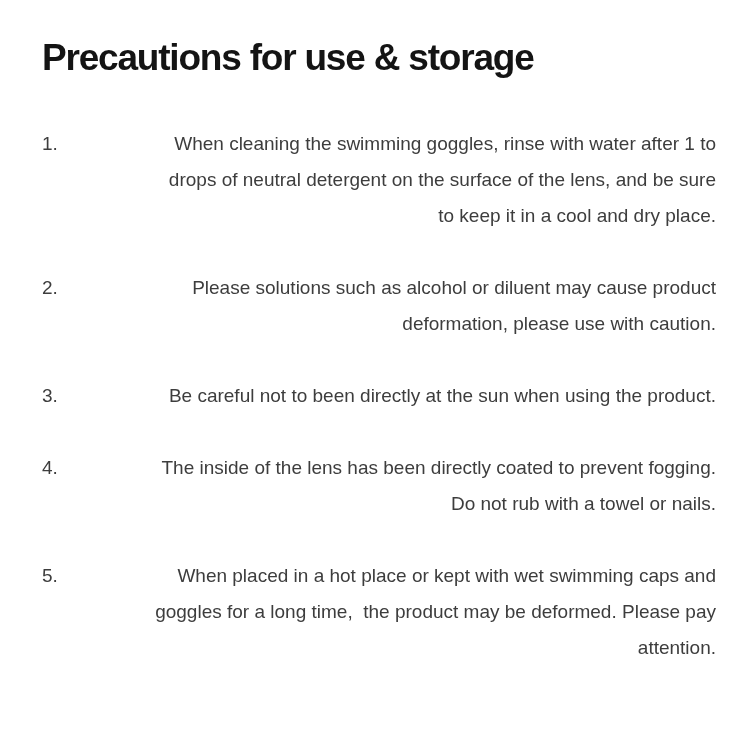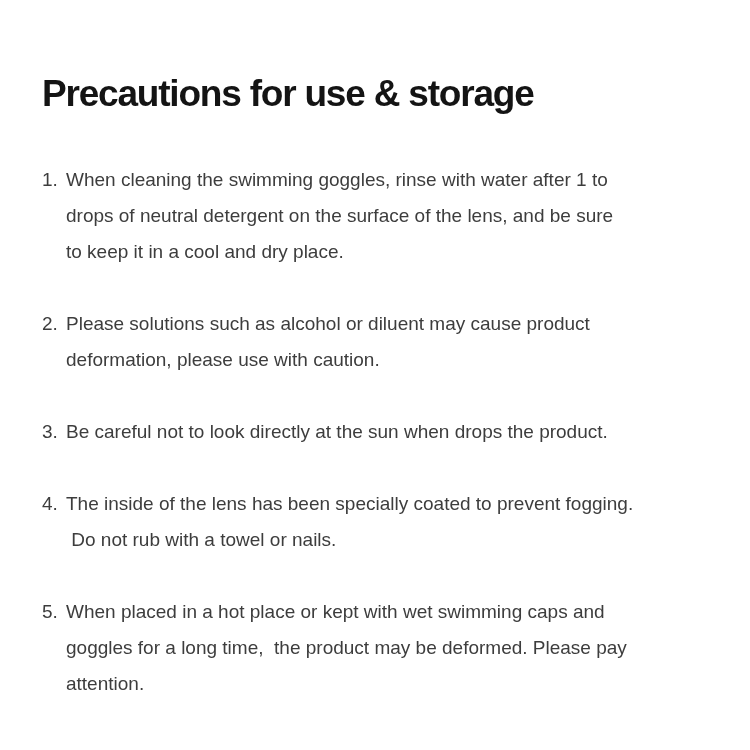--- a/index.html
+++ b/index.html
@@ -10,21 +10,21 @@
     width: 750px;
     height: 750px;
     background: #ffffff;
     font-family: "Liberation Sans", sans-serif;
     overflow: hidden;
   }
   .page {
     box-sizing: border-box;
     width: 750px;
     height: 750px;
-    padding: 73px 34px 0 42px;
+    padding: 37px 34px 0 42px;
   }
   .title {
     margin: 0 0 46px 0;
     font-family: "Liberation Sans", sans-serif;
     font-weight: bold;
     font-size: 37px;
     line-height: 1.15;
     letter-spacing: -1.2px;
     color: #141414;
   }
@@ -42,20 +42,21 @@
   .item + .item {
     margin-top: 36px;
   }
   .num {
     flex: 0 0 24px;
     white-space: nowrap;
   }
   .txt {
     flex: 1;
     white-space: pre-wrap;
+    text-align: right;
   }
 </style>
 </head>
 <body>
 
 <div class="page">
 
   <h1 class="title">Precautions for use &amp; storage</h1>
 
   <div class="list">
@@ -68,26 +69,26 @@
     </div>
 
     <div class="item">
       <span class="num">2.</span>
       <span class="txt">Please solutions such as alcohol or diluent may cause product
 deformation, please use with caution.</span>
     </div>
 
     <div class="item">
       <span class="num">3.</span>
-      <span class="txt">Be careful not to look directly at the sun when drops the product.</span>
+      <span class="txt">Be careful not to been directly at the sun when using the product.</span>
     </div>
 
     <div class="item">
       <span class="num">4.</span>
-      <span class="txt">The inside of the lens has been specially coated to prevent fogging.
+      <span class="txt">The inside of the lens has been directly coated to prevent fogging.
  Do not rub with a towel or nails.</span>
     </div>
 
     <div class="item">
       <span class="num">5.</span>
       <span class="txt">When placed in a hot place or kept with wet swimming caps and
 goggles for a long time,  the product may be deformed. Please pay
 attention.</span>
     </div>
 

